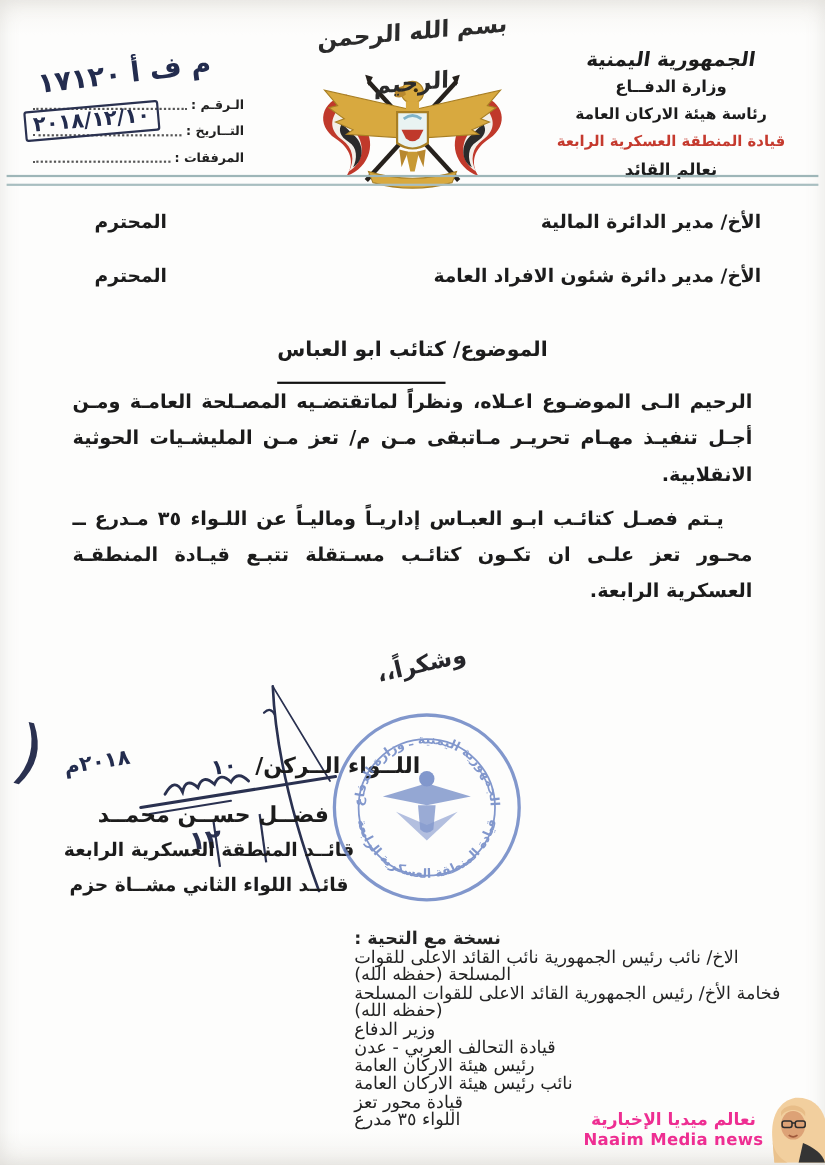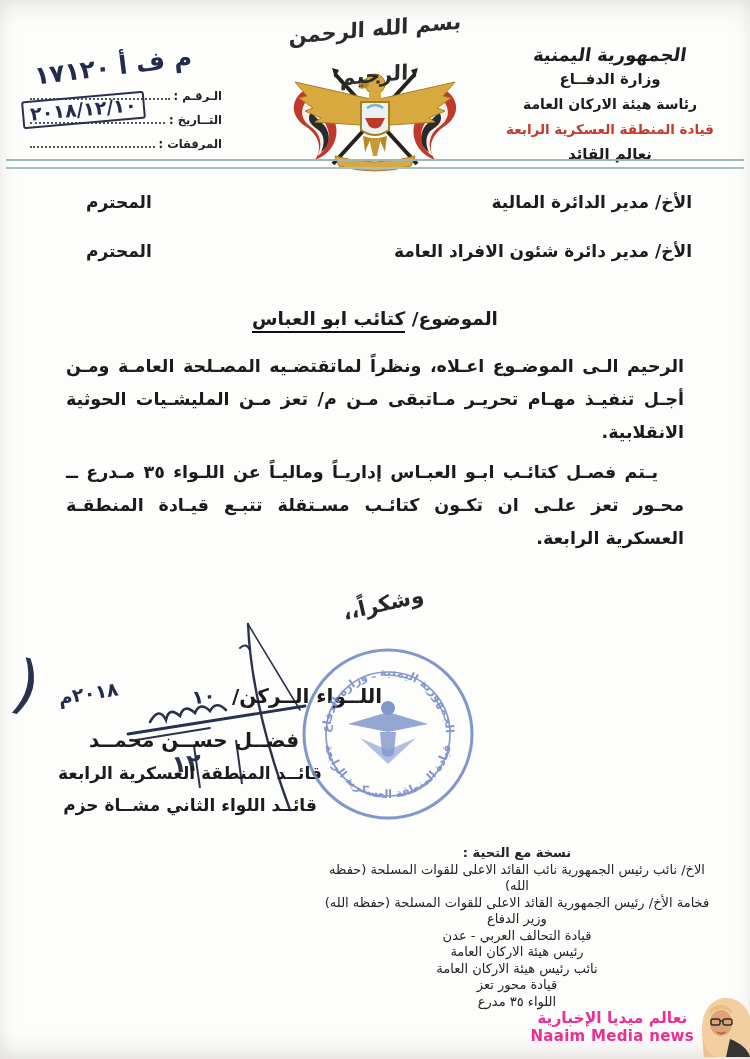--- a/index.html
+++ b/index.html
@@ -15,21 +15,21 @@
     overflow:hidden;
     color:#1c1c1c;
     box-shadow:inset 0 0 18px rgba(120,115,105,.18);
   }
   
   .ref-block{
     position:absolute;top:88px;right:528px;left:22px;
     direction:rtl;text-align:right;
     font-size:11.5px;font-weight:bold;color:#222;
   }
-  .ref-row{display:flex;align-items:center;margin-bottom:9px;}
+  .ref-row{display:flex;align-items:flex-start;margin-bottom:9px;}
   .ref-row .lbl{white-space:nowrap;letter-spacing:.5px;}
   .ref-row .dots{flex:1;border-bottom:2px dotted #555;margin:0 4px 3px 8px;height:10px;}
   .hw{color:#232c4e;font-weight:bold;}
   .hw-number{
     position:absolute;top:52px;left:28px;width:170px;
     font-size:25px;transform:rotate(-7deg);
     direction:rtl;text-align:center;letter-spacing:2px;
   }
   .hw-date{
     position:absolute;top:96px;left:22px;
@@ -57,21 +57,21 @@
     border-top:2px solid #9eb6b8;border-bottom:2px solid #a8bec0;
   }
   
   .recipients{position:absolute;top:192px;right:58px;left:86px;direction:rtl;}
   .rcp-row{display:flex;justify-content:space-between;font-size:17px;font-weight:bold;margin-bottom:29px;}
   
   .subject{
     position:absolute;top:308px;left:0;width:100%;
     text-align:center;font-size:18.5px;font-weight:bold;direction:rtl;
   }
-  .subject .u{border-bottom:2.5px solid #111;padding-bottom:2px;}
+  .subject .u{border-bottom:2.5px solid #111;padding-bottom:18px;}
   
   .para{
     position:absolute;right:66px;left:66px;
     direction:rtl;text-align:justify;
     font-size:17.5px;font-weight:bold;line-height:33px;color:#1b1b1b;
   }
   .p1{top:350px;}
   .p2{top:456px;text-indent:26px;}
   .closing{
     position:absolute;top:592px;left:342px;
@@ -90,21 +90,21 @@
   .paren{
     position:absolute;top:648px;left:14px;
     font-size:64px;color:#2a3150;transform:rotate(14deg);font-weight:normal;
   }
   .hw-year{position:absolute;top:682px;left:58px;font-size:19px;transform:rotate(-9deg);letter-spacing:2px;}
   .scribble{position:absolute;top:618px;left:90px;width:330px;height:200px;pointer-events:none;}
   .stamp{position:absolute;top:646px;left:300px;width:176px;height:176px;opacity:.88;}
   
   .cc{
     position:absolute;top:845px;right:38px;width:390px;
-    direction:rtl;text-align:center;font-size:13px;line-height:16.5px;color:#242424;
+    direction:rtl;text-align:left;font-size:16px;line-height:16.5px;color:#242424;
   }
   .cc .cc-header{font-weight:bold;}
   
   .watermark{
     position:absolute;bottom:2px;right:0;width:232px;height:60px;
     display:flex;align-items:center;justify-content:flex-end;direction:ltr;
   }
   .wm-text{text-align:center;margin-right:2px;}
   .wm-ar{font-size:15.5px;font-weight:bold;direction:rtl;}
   .wm-en{font-size:15px;font-weight:bold;letter-spacing:.3px;}

